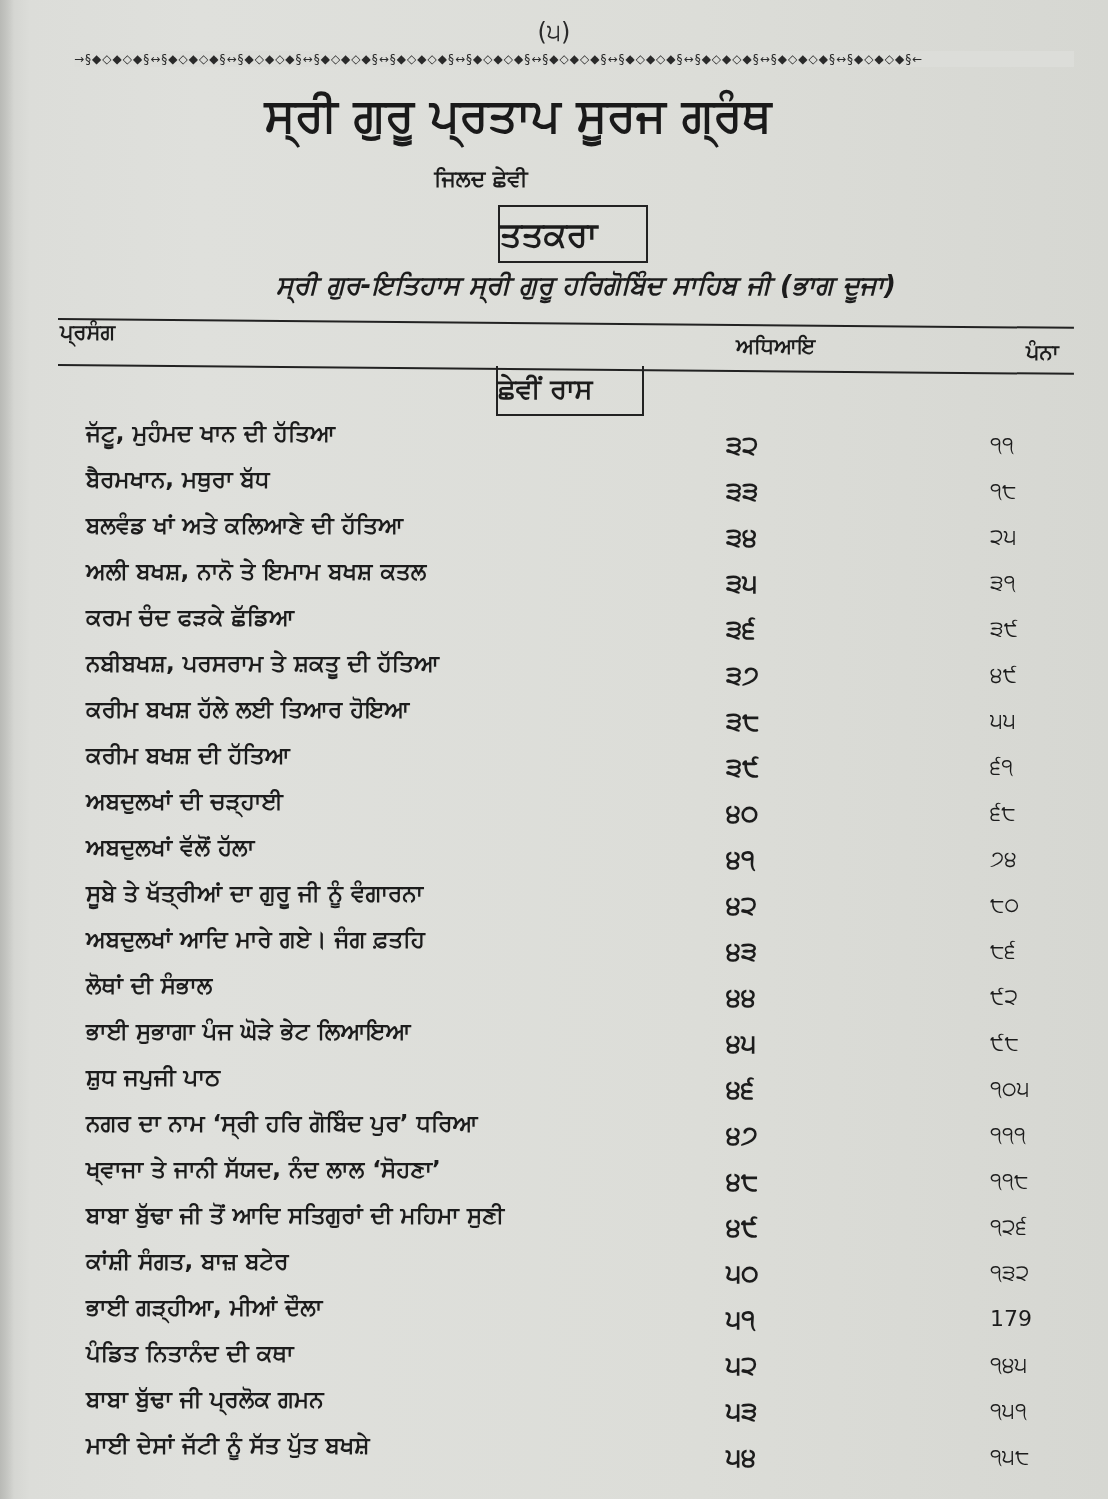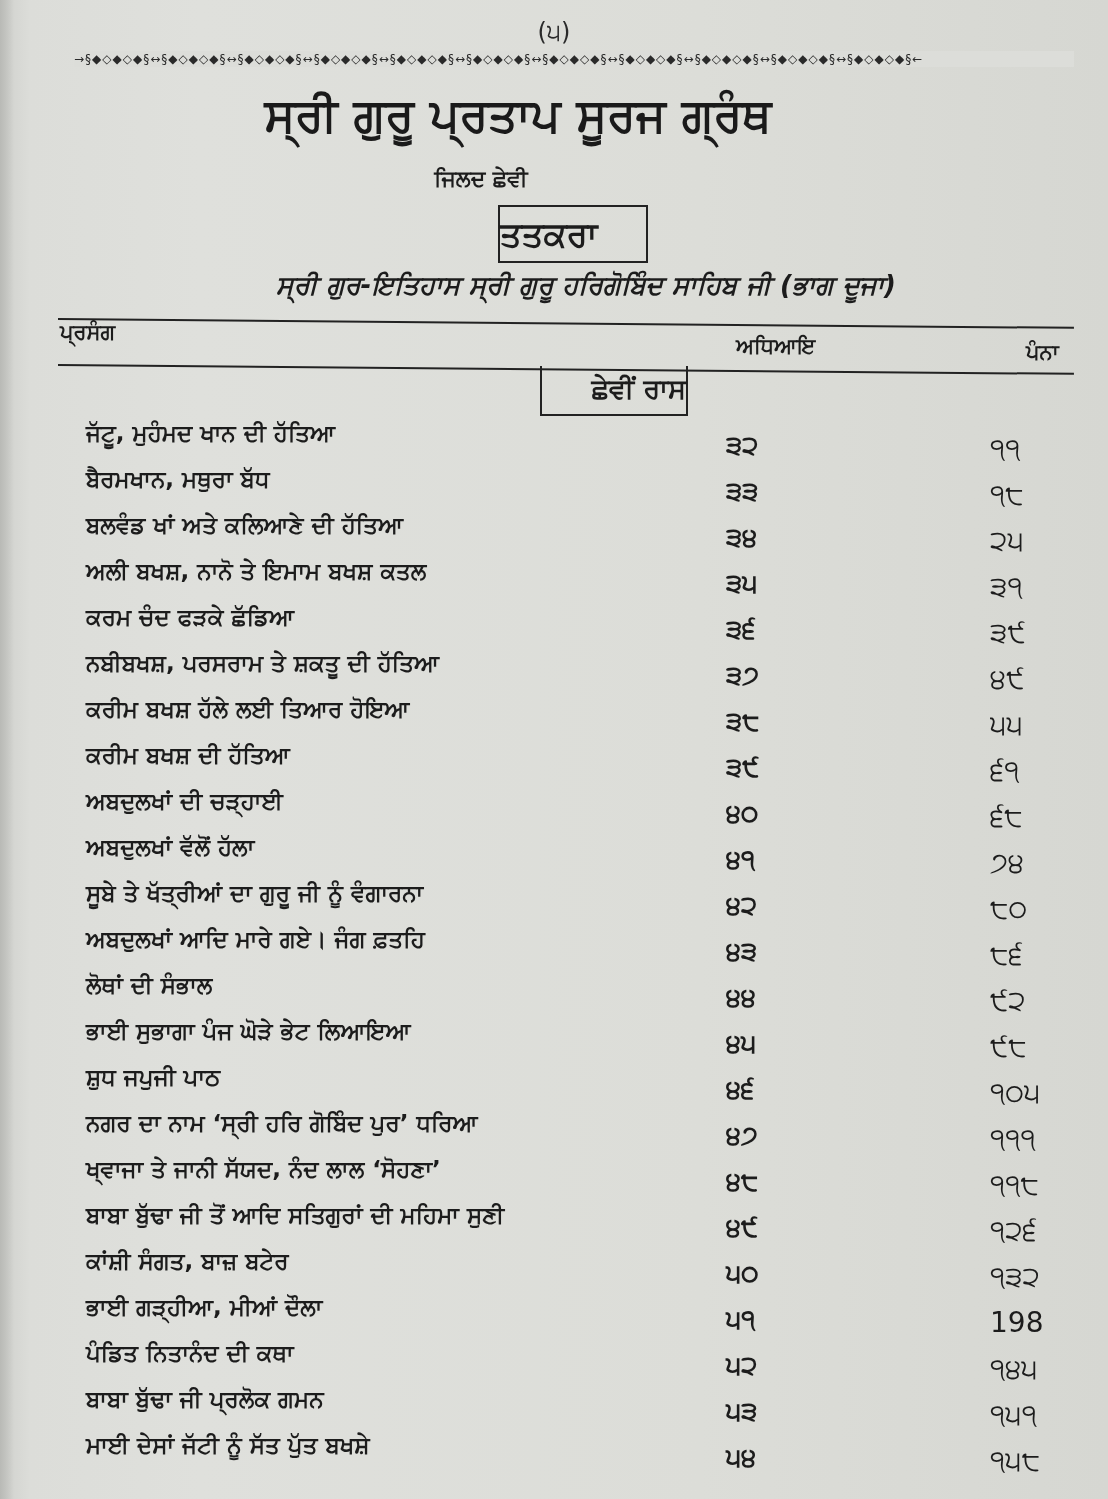--- a/index.html
+++ b/index.html
@@ -112,25 +112,24 @@
   .col-chapter { left: 736px; top: 334px; }
   .col-page { left: 1026px; top: 340px; }
   .section-box {
     position: absolute;
     top: 366px;
     left: 496px;
     width: 144px;
     height: 48px;
     border: 2px solid #222;
     border-top: none;
-    text-align: right;
+    text-align: left;
     font-size: 27px;
     font-weight: bold;
     line-height: 46px;
-    margin-left: 44px;
   }
   .rows {
     position: absolute;
     left: 0; top: 420px;
     width: 1108px;
   }
   .row {
     position: absolute;
     left: 0;
     width: 1108px;
@@ -152,21 +151,21 @@
     top: 10px;
     font-size: 26px;
     font-weight: bold;
     text-align: left;
   }
   .row .pageno {
     position: absolute;
     left: 990px;
     width: 70px;
     top: 12px;
-    font-size: 28px;
+    font-size: 22px;
     text-align: left;
   }
 </style>
 </head>
 <body>
 
 <div class="page">
   <div class="spine-shadow"></div>
 
   <div class="page-number">(੫)</div>
@@ -279,21 +278,21 @@
       <span class="pageno">੧੨੬</span>
     </div>
     <div class="row" style="top:828px">
       <span class="topic">ਕਾਂਸ਼ੀ ਸੰਗਤ, ਬਾਜ਼ ਬਟੇਰ</span>
       <span class="chapter">੫੦</span>
       <span class="pageno">੧੩੨</span>
     </div>
     <div class="row" style="top:874px">
       <span class="topic">ਭਾਈ ਗੜ੍ਹੀਆ, ਮੀਆਂ ਦੌਲਾ</span>
       <span class="chapter">੫੧</span>
-      <span class="pageno">198</span>
+      <span class="pageno">179</span>
     </div>
     <div class="row" style="top:920px">
       <span class="topic">ਪੰਡਿਤ ਨਿਤਾਨੰਦ ਦੀ ਕਥਾ</span>
       <span class="chapter">੫੨</span>
       <span class="pageno">੧੪੫</span>
     </div>
     <div class="row" style="top:966px">
       <span class="topic">ਬਾਬਾ ਬੁੱਢਾ ਜੀ ਪ੍ਰਲੋਕ ਗਮਨ</span>
       <span class="chapter">੫੩</span>
       <span class="pageno">੧੫੧</span>

